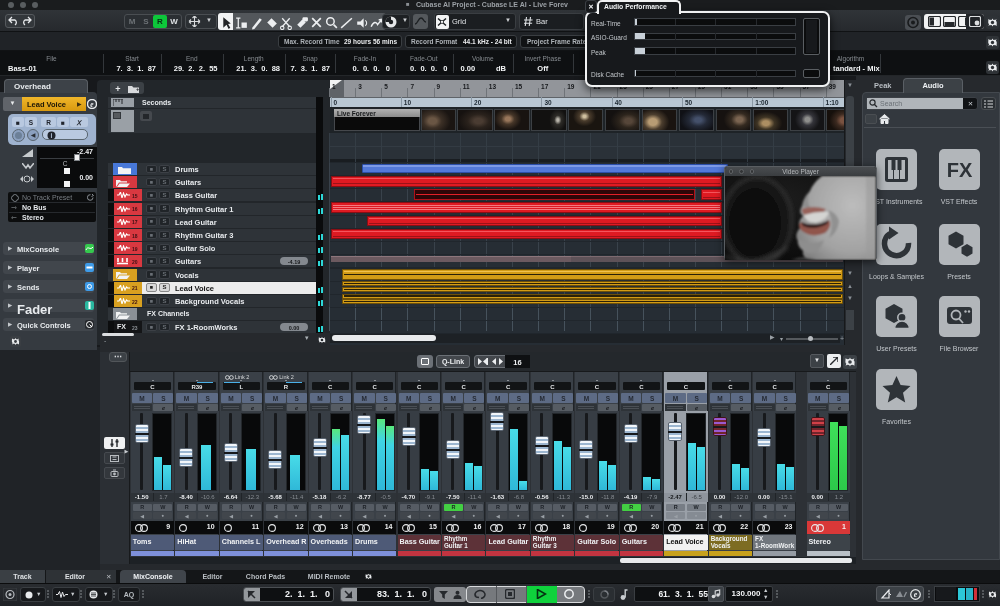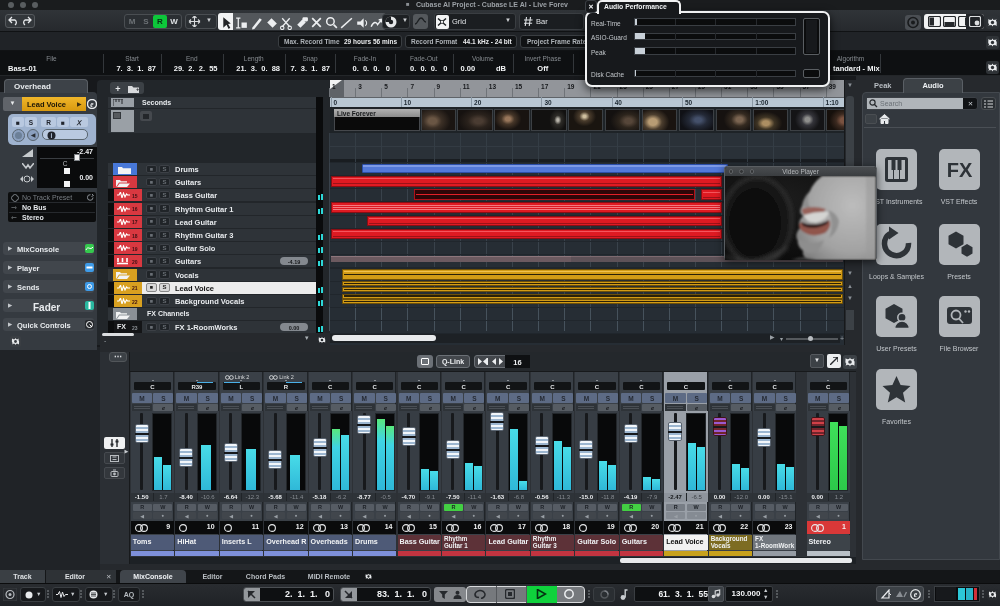--- a/index.html
+++ b/index.html
@@ -259,21 +259,21 @@
   </svg>
 <div class="a " style="left:3px;top:280px;width:91px;height:12.5px;background:#41464c;border-radius:3px;"></div>
 <div class="tx" style="left:8px;top:283px;font-size:5.5px;color:#c3c7cb;font-weight:400;">▶</div>
 <div class="tx" style="left:17px;top:282.5px;font-size:7.5px;color:#e8ebee;font-weight:700;">Sends</div>
 <svg style="left:85px;top:282px" width="9" height="9" viewBox="0 0 9 9">
     <rect width="9" height="9" rx="2" fill="#3e9be8"></rect>
     <circle cx="4.5" cy="4.5" r="2" fill="none" stroke="#fff"></circle>
   </svg>
 <div class="a " style="left:3px;top:299px;width:91px;height:12.5px;background:#41464c;border-radius:3px;"></div>
 <div class="tx" style="left:8px;top:302px;font-size:5.5px;color:#c3c7cb;font-weight:400;">▶</div>
-<div class="tx" style="left:17px;top:301.5px;font-size:10px;color:#e8ebee;font-weight:700;margin-left:16px;">Fader</div>
+<div class="tx" style="left:17px;top:301.5px;font-size:13px;color:#e8ebee;font-weight:700;">Fader</div>
 <svg style="left:85px;top:301px" width="9" height="9" viewBox="0 0 9 9">
     <rect width="9" height="9" rx="2" fill="#2ab8a0"></rect>
     <rect x="3.5" y="1" width="2" height="7" fill="#fff"></rect>
   </svg>
 <div class="a " style="left:3px;top:318px;width:91px;height:12.5px;background:#41464c;border-radius:3px;"></div>
 <div class="tx" style="left:8px;top:321px;font-size:5.5px;color:#c3c7cb;font-weight:400;">▶</div>
 <div class="tx" style="left:17px;top:320.5px;font-size:7.5px;color:#e8ebee;font-weight:700;">Quick Controls</div>
 <svg style="left:85px;top:320px" width="9" height="9" viewBox="0 0 9 9">
     <rect width="9" height="9" rx="2" fill="#26292d"></rect>
     <circle cx="4.5" cy="4.5" r="3" fill="none" stroke="#fff"></circle>
@@ -928,21 +928,21 @@
 <div class="a " style="left:221.70000000000002px;top:512px;width:19px;height:6.5px;background:#41464c;border-radius:1px;"></div>
 <div class="tx" style="left:221.70000000000002px;top:512.5px;width:19px;text-align:center;font-size:5px;color:#9aa0a6;font-weight:400;">◀</div>
 <div class="a " style="left:242.20000000000002px;top:512px;width:19px;height:6.5px;background:#41464c;border-radius:1px;"></div>
 <div class="tx" style="left:242.20000000000002px;top:512.5px;width:19px;text-align:center;font-size:4.5px;color:#9aa0a6;font-weight:400;">●</div>
 <div class="a " style="left:219.70000000000002px;top:520.5px;width:43.4px;height:13px;background:#0a0b0c;"></div>
 <svg style="left:223.70000000000002px;top:523.5px" width="9" height="8" viewBox="0 0 9 8">
     <circle cx="4" cy="4" r="3.4" fill="none" stroke="#e8eaec" stroke-width="1.1"></circle>
   </svg>
 <div class="tx" style="left:219.70000000000002px;top:523px;width:39.4px;text-align:right;font-size:7px;color:#f2f3f4;font-weight:700;">11</div>
 <div class="a " style="left:219.70000000000002px;top:534.5px;width:43.4px;height:15px;background:#4e5a77;"></div>
-<div class="tx" style="left:221.70000000000002px;top:538px;width:40.4px;font-size:7.2px;color:#f0f2f4;font-weight:700;white-space:normal;line-height:8px;">Inserts L</div>
+<div class="tx" style="left:221.70000000000002px;top:538px;width:40.4px;font-size:7.2px;color:#f0f2f4;font-weight:700;white-space:normal;line-height:8px;">Channels L</div>
 <div class="a " style="left:219.70000000000002px;top:550.5px;width:43.4px;height:5px;background:#7e90da;"></div>
 <div class="a " style="left:264.15000000000003px;top:372px;width:43.4px;height:183px;background:#3a4047;border-right:1px solid #202428;"></div>
 <svg style="left:269.15000000000003px;top:374.5px" width="9" height="5" viewBox="0 0 9 5">
     <circle cx="2.4" cy="2.5" r="1.9" fill="none" stroke="#d8dadc" stroke-width="0.9"></circle>
     <circle cx="6.4" cy="2.5" r="1.9" fill="none" stroke="#d8dadc" stroke-width="0.9"></circle>
   </svg>
 <div class="tx" style="left:279.15000000000003px;top:373.5px;font-size:5.5px;color:#d8dadc;font-weight:400;">Link 2</div>
 <div class="a " style="left:267.15000000000003px;top:381.5px;width:37.4px;height:8.5px;background:#121416;border-radius:1px;"></div>
 <div class="tx" style="left:267.15000000000003px;top:384px;width:37.4px;text-align:center;font-size:6px;color:#e8eaec;font-weight:700;">R</div>
 <div class="a " style="left:284.85px;top:379.5px;width:2px;height:1px;background:#8a8f94;"></div>

